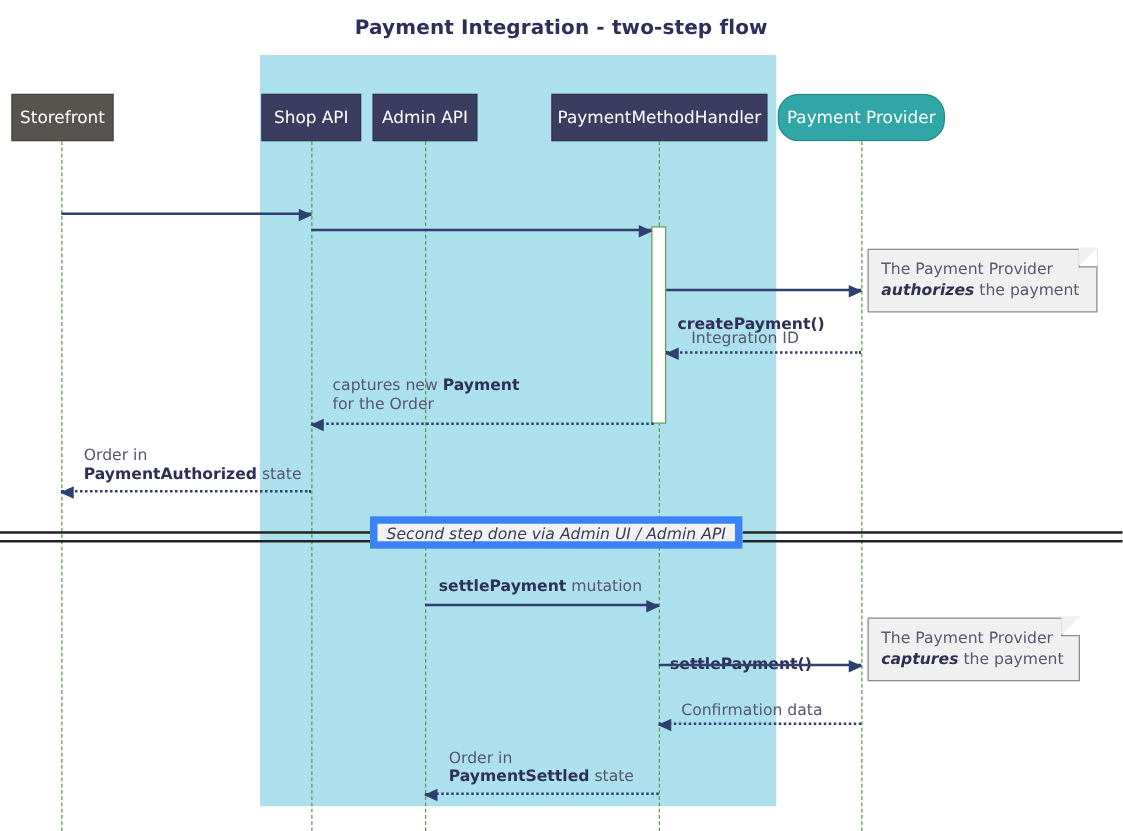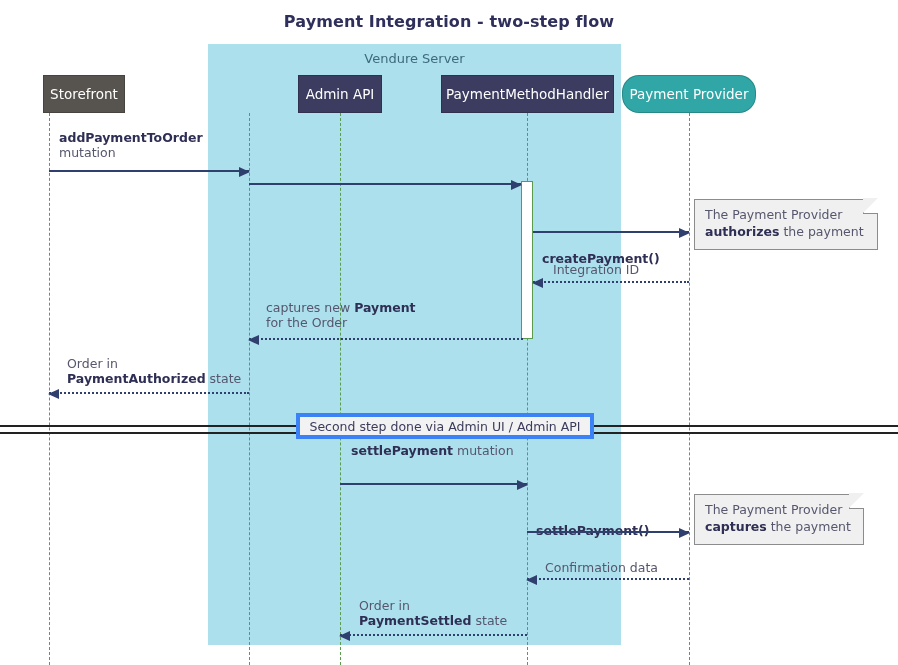--- a/index.html
+++ b/index.html
@@ -58,68 +58,64 @@
     line-height:15px;white-space:nowrap;
   }
   .msg-label b{color:#2f2f55;font-weight:bold;}
 
   
   .note{
     position:absolute;background:#f0f0f0;border:1px solid #8c8c8c;
     box-sizing:border-box;font-size:12.5px;line-height:17px;
     color:#56566e;padding:6px 10px;
   }
-  .note b{color:#2f2f55;font-weight:bold;}
+  .note b{color:#2f2f55;font-weight:bold;font-style:italic;}
   .note .fold{
     position:absolute;right:-1px;top:-1px;width:14px;height:14px;
     background:#ffffff;border-left:1px solid #8c8c8c;border-bottom:1px solid #8c8c8c;
     transform:skew(0deg);
   }
   .note .fold:after{
     content:"";position:absolute;left:-1px;top:-1px;width:0;height:0;
     border-top:15px solid #f0f0f0;border-right:15px solid transparent;
   }
 
   
   #divider-line-a{position:absolute;left:0;top:425px;width:898px;height:0;border-top:2px solid #222222;}
   #divider-line-b{position:absolute;left:0;top:432px;width:898px;height:0;border-top:2px solid #222222;}
   #divider-label{
     position:absolute;left:296px;top:413px;width:298px;height:26px;
-    background:#f2f2f2;border:4px solid #3b82f6;box-sizing:border-box;
+    background:#f2f2f2;border:6px solid #3b82f6;box-sizing:border-box;
     display:flex;align-items:center;justify-content:center;
-    font-size:12.5px;color:#3b3b5c;
+    font-size:12.5px;color:#3b3b5c;font-style:italic;
   }
 </style>
 </head>
 <body>
 
 <div id="stage">
 
   <div id="diagram-title">Payment Integration - two-step flow</div>
 
   <div id="server-box"></div>
-  <div id="server-box-label">Vendure Server</div>
 
   <div class="lifeline" style="left:49px;"></div>
   <div class="lifeline" style="left:249px;"></div>
   <div class="lifeline" style="left:340px;"></div>
   <div class="lifeline" style="left:527px;"></div>
   <div class="lifeline" style="left:689px;"></div>
 
-  <div class="participant p-grey" style="left:9px;top:75px;width:82px;margin-left:34px;">Storefront</div>
+  <div class="participant p-grey" style="left:9px;top:75px;width:82px;">Storefront</div>
+  <div class="participant p-dark" style="left:209px;top:75px;width:80px;">Shop API</div>
   <div class="participant p-dark" style="left:298px;top:75px;width:84px;">Admin API</div>
   <div class="participant p-dark" style="left:441px;top:75px;width:173px;">PaymentMethodHandler</div>
   <div class="participant p-teal" style="left:622px;top:75px;width:134px;border-radius:17px;">Payment Provider</div>
 
   <div id="activation"></div>
 
-  <div class="msg-label" style="left:59px;top:130px;">
-    <b>addPaymentToOrder</b><br>
-    <span>mutation</span>
-  </div>
   <div class="msg" style="left:49px;top:170px;width:200px;">
     <span class="head right"></span>
   </div>
 
   <div class="msg" style="left:249px;top:183px;width:272px;">
     <span class="head right"></span>
   </div>
 
   <div class="msg-label" style="left:542px;top:211px;margin-top:40px;">
     <b>createPayment()</b>
@@ -154,21 +150,21 @@
     <b>PaymentAuthorized</b><span> state</span>
   </div>
   <div class="msg dotted" style="left:49px;top:392px;width:200px;">
     <span class="head left"></span>
   </div>
 
   <div id="divider-line-a"></div>
   <div id="divider-line-b"></div>
   <div id="divider-label">Second step done via Admin UI / Admin API</div>
 
-  <div class="msg-label" style="left:351px;top:443px;">
+  <div class="msg-label" style="left:351px;top:461px;">
     <b>settlePayment</b><span> mutation</span>
   </div>
   <div class="msg" style="left:340px;top:483px;width:187px;">
     <span class="head right"></span>
   </div>
 
   <div class="msg-label" style="left:536px;top:523px;">
     <b>settlePayment()</b>
   </div>
   <div class="msg" style="left:527px;top:531px;width:162px;">

